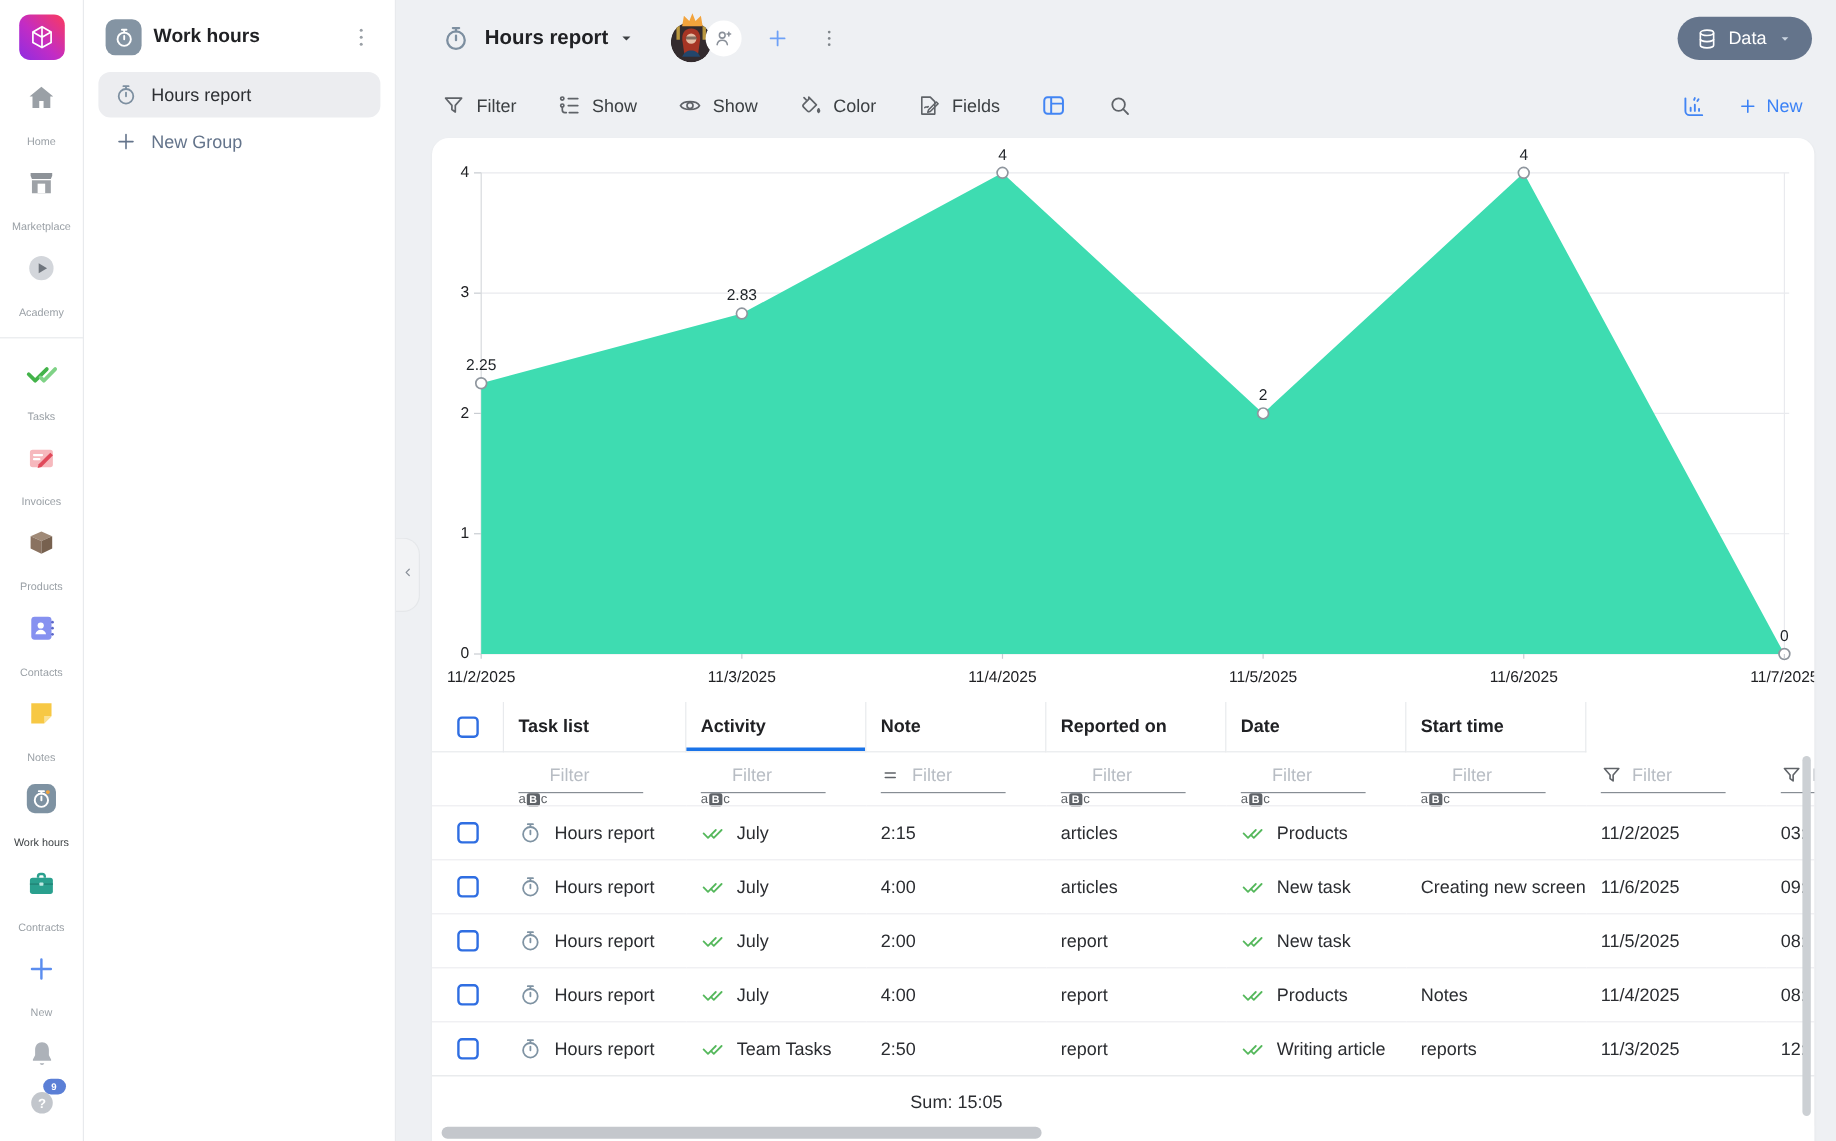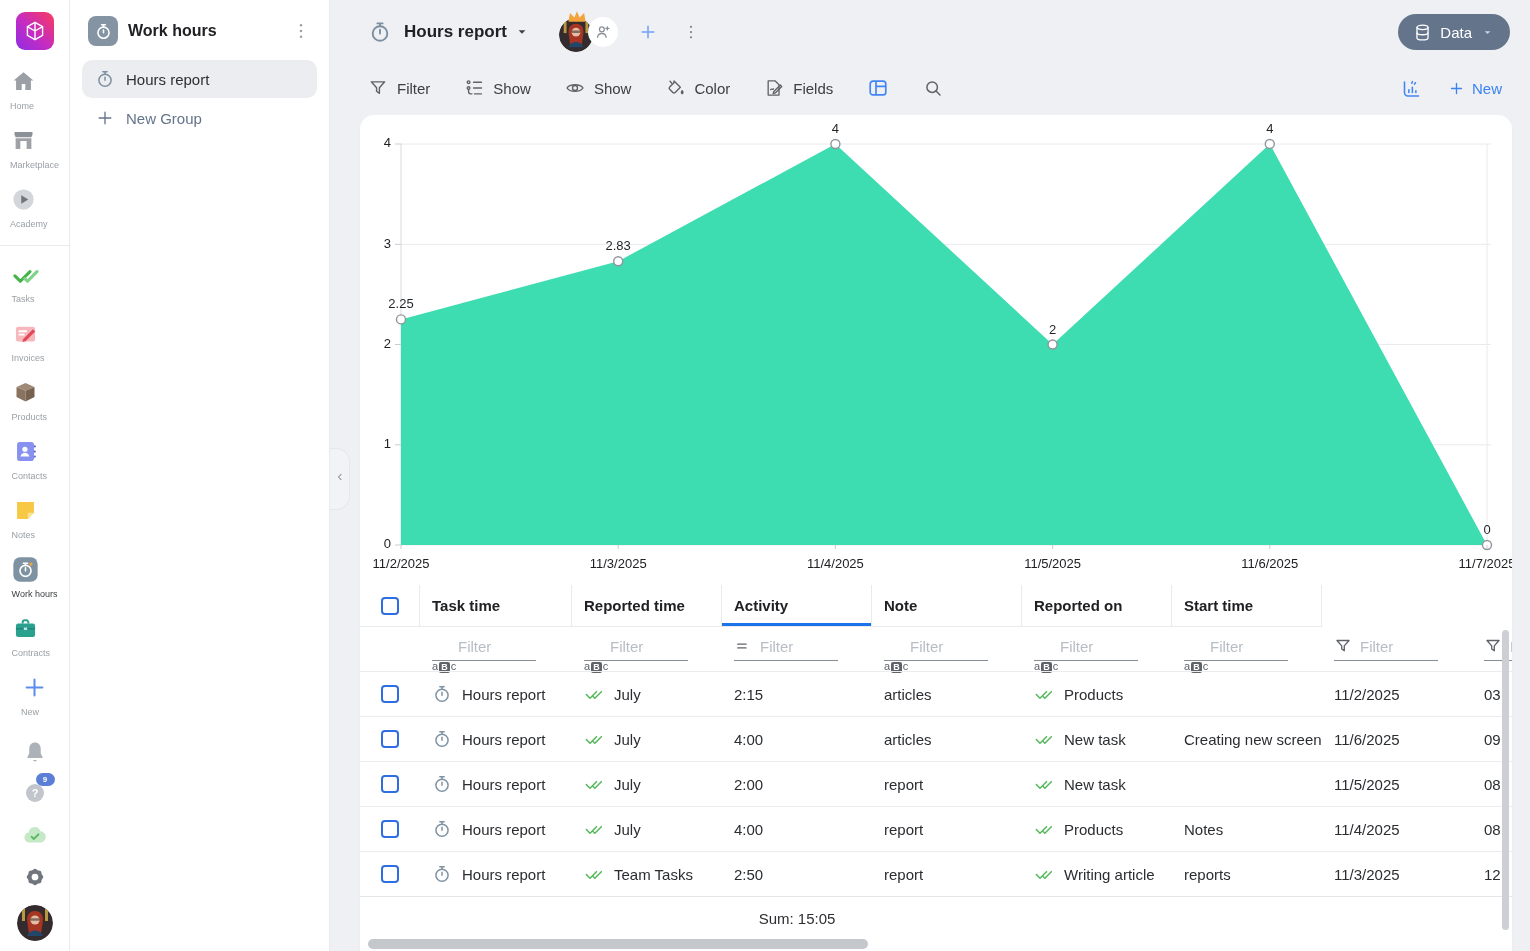--- a/index.html
+++ b/index.html
@@ -7,21 +7,21 @@
     -webkit-font-smoothing:antialiased;}
   #app{display:flex;width:100%;height:100%;}
 
   
   .rail{width:70px;background:#fff;border-right:1px solid #e8eaed;display:flex;
     flex-direction:column;align-items:center;flex-shrink:0;box-sizing:border-box;}
   .rail-logo{width:38px;height:38px;border-radius:9px;margin:12px 0 18px;flex-shrink:0;
     background:linear-gradient(225deg,#fb3a5d 0%,#c32cc4 55%,#8e2de2 100%);
     display:flex;align-items:center;justify-content:center;cursor:pointer;}
   .rail-logo svg{width:26px;height:26px;}
-  .rail-item{display:flex;flex-direction:column;align-items:flex-start;gap:6px;
+  .rail-item{display:flex;flex-direction:column;align-items:center;gap:18px;
     margin-bottom:16px;cursor:pointer;flex-shrink:0;}
   .rail-item .ric{width:27px;height:27px;display:flex;align-items:center;justify-content:center;}
   .rail-item .ric svg{width:27px;height:27px;}
   .rail-item .rlabel{font-size:9px;color:#9aa0a6;white-space:nowrap;}
   .rail-item.active .rlabel{color:#3c4043;}
   .rail-divider{width:70px;border-top:1px solid #e8eaed;margin:0 0 15px;}
   .rail-bottom{margin-top:auto;display:flex;flex-direction:column;align-items:center;
     gap:15px;padding-bottom:10px;}
   .rail-bottom .ric{width:26px;height:26px;display:flex;align-items:center;justify-content:center;cursor:pointer;}
   .rail-bottom .ric svg{width:26px;height:26px;}
@@ -518,25 +518,25 @@
             <line x1="909.8" y1="430" x2="909.8" y2="434" stroke="#c9cdd2" stroke-width="1"></line>
             <text x="909.8" y="453" text-anchor="middle" font-size="13" fill="#202124">11/6/2025</text>
             <line x1="1127.0" y1="430" x2="1127.0" y2="434" stroke="#c9cdd2" stroke-width="1"></line>
             <text x="1127.0" y="453" text-anchor="middle" font-size="13" fill="#202124">11/7/2025</text>
           </svg>
         </div>
       <div id="table-head" class="tgrid">
           <div class="hcell cbx">
             <span class="cb"></span>
           </div>
-          <div class="hcell">Task time</div>
-          <div class="hcell">Reported time</div>
+          <div class="hcell">Task list</div>
           <div class="hcell active">Activity</div>
           <div class="hcell">Note</div>
           <div class="hcell">Reported on</div>
+          <div class="hcell">Date</div>
           <div class="hcell">Start time</div>
         </div>
       <div id="table-filters" class="tgrid">
           <div class="fcell"></div>
           <div class="fcell">
             <span class="filter-wrap">
               <span class="fic">
                 <span class="abc">a<b>B</b>c</span>
               </span>
               <input placeholder="Filter" style="">

